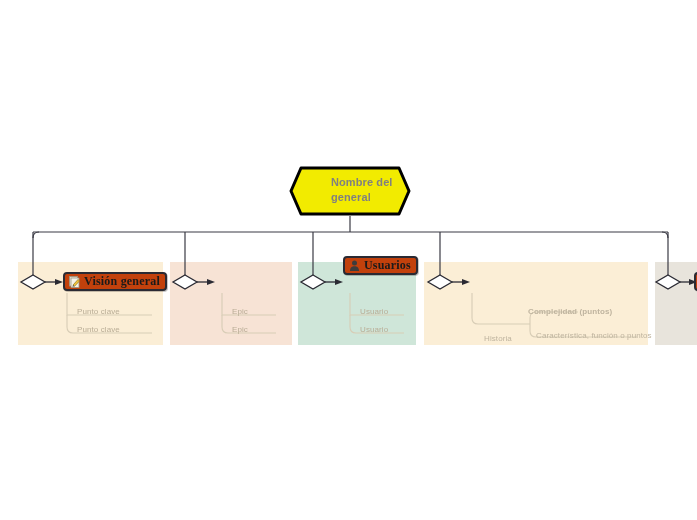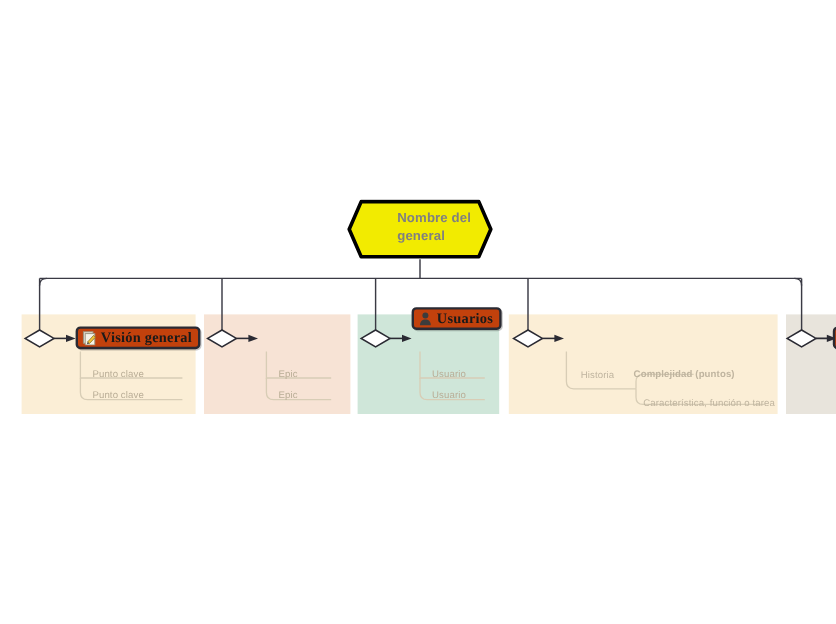--- a/index.html
+++ b/index.html
@@ -207,21 +207,21 @@
       <svg width="13" height="13" viewBox="0 0 13 13">
         <circle cx="6.5" cy="4" r="2.5" fill="#3c3c3c"></circle>
         <path d="M2,12 C2,8.6 4,7.2 6.5,7.2 C9,7.2 11,8.6 11,12 Z" fill="#3c3c3c"></path>
       </svg>
     </span>
     <span class="branch-label">Usuarios</span>
   </div>
   <div class="subitem" style="left:360px; top:307px;">Usuario</div>
   <div class="subitem" style="left:360px; top:325px;">Usuario</div>
 
-  <div class="subitem sub-hist" style="left:484px; top:308px;">Historia</div>
+  <div class="subitem sub-hist" style="left:484px; top:334px;">Historia</div>
   <div class="subitem sub-hist" style="left:528px; top:307px;font-weight:bold;">Complejidad (puntos)</div>
-  <div class="subitem sub-hist" style="left:536px; top:331px;">Característica, función o tarea</div>
+  <div class="subitem sub-hist" style="left:536px; top:331px;">Característica, función o puntos</div>
 
   <div class="branch-box" style="left:694px; top:272px; width:40px;">
     <span class="branch-label"></span>
   </div>
 
 </div>
 
 </body></html>

